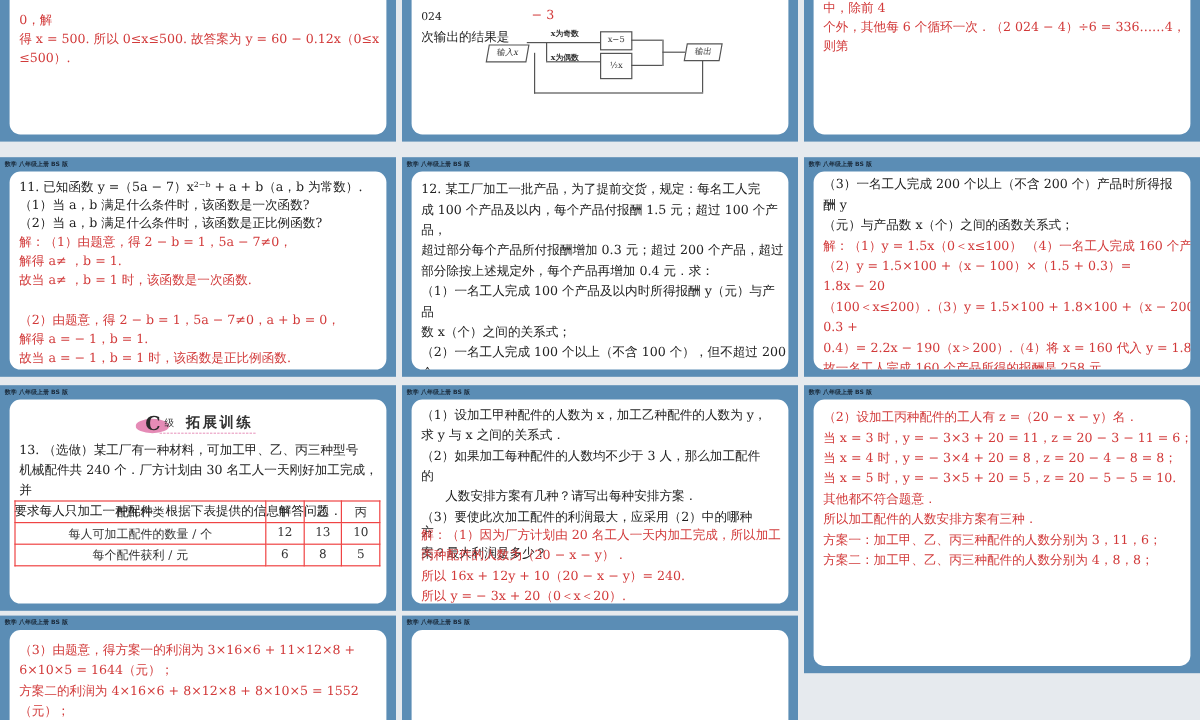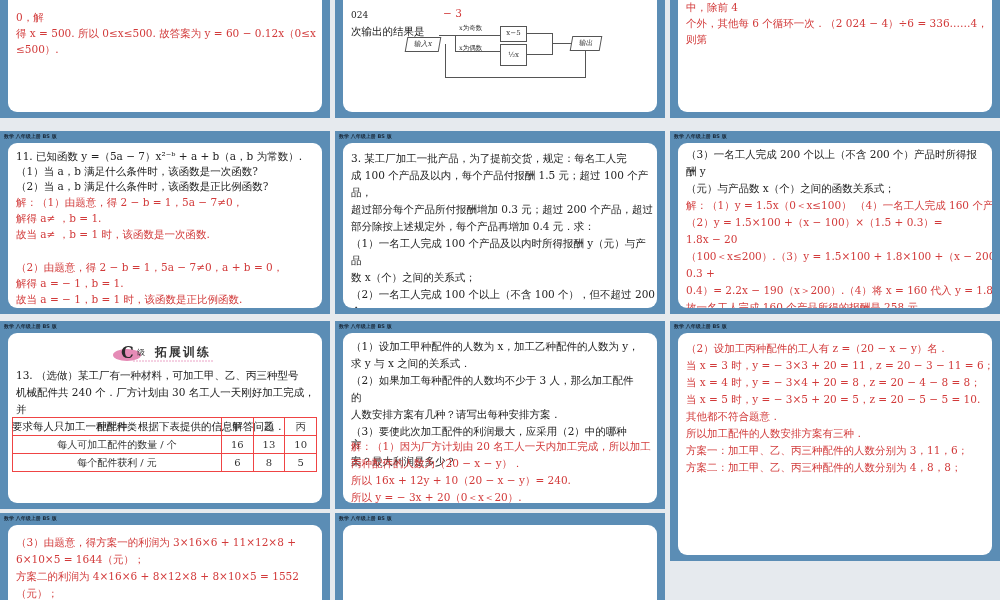--- a/index.html
+++ b/index.html
@@ -8,21 +8,21 @@
   .slide .hdr{position:absolute;left:4px;top:2px;font-size:5px;color:#1a2a3a;font-family:"DejaVu Sans",sans-serif;font-weight:bold;white-space:nowrap;}
   .slide .card{position:absolute;left:8px;right:8px;top:12px;bottom:6px;background:#fff;border-radius:9px;overflow:hidden;}
   .line{position:absolute;left:8px;white-space:nowrap;font-size:10.5px;line-height:14px;color:#222;}
   .red{color:#d23a3a;}
   .dark{color:#222;}
   table.pt{position:absolute;left:4px;border-collapse:collapse;font-size:10px;color:#333;}
   table.pt td{border:1px solid #ef4444;padding:0 4px;height:17px;text-align:center;}
   .cbadge{position:absolute;left:105px;top:8px;width:120px;height:22px;}
   .flow{position:absolute;}
   .flow .box{position:absolute;border:1px solid #555;font-size:7px;color:#333;background:#fff;text-align:center;line-height:12px;}
-  .flow .lbl{position:absolute;font-size:6.5px;color:#333;white-space:nowrap;}
+  .flow .lbl{position:absolute;font-size:6.5px;color:#333;white-space:nowrap;font-weight:bold;}
   .flow .ln{position:absolute;background:#555;}
 </style>
 </head>
 <body>
 
 <div class="slide" style="left:0;top:-70px;height:188px;">
   <div class="card">
     <div class="line red" style="top:68px;">0，解</div>
     <div class="line red" style="top:84px;">得 x = 500. 所以 0≤x≤500. 故答案为 y = 60 − 0.12x（0≤x</div>
     <div class="line red" style="top:100px;">≤500）.</div>
@@ -75,21 +75,21 @@
     <div class="line red" style="top:84px;">故当 a≠ ，b = 1 时，该函数是一次函数.</div>
     <div class="line red" style="top:117px;">（2）由题意，得 2 − b = 1，5a − 7≠0，a + b = 0，</div>
     <div class="line red" style="top:133px;">解得 a = − 1，b = 1.</div>
     <div class="line red" style="top:149px;">故当 a = − 1，b = 1 时，该函数是正比例函数.</div>
   </div>
 </div>
 
 <div class="slide" style="left:335px;top:131px;height:183px;">
   <div class="hdr">数学 八年级上册 BS 版</div>
   <div class="card">
-    <div class="line dark" style="top:8px;">3. 某工厂加工一批产品，为了提前交货，规定：每名工人完</div>
+    <div class="line dark" style="top:8px;">12. 某工厂加工一批产品，为了提前交货，规定：每名工人完</div>
     <div class="line dark" style="top:25px;">成 100 个产品及以内，每个产品付报酬 1.5 元；超过 100 个产</div>
     <div class="line dark" style="top:42px;">品，</div>
     <div class="line dark" style="top:59px;">超过部分每个产品所付报酬增加 0.3 元；超过 200 个产品，超过</div>
     <div class="line dark" style="top:76px;">部分除按上述规定外，每个产品再增加 0.4 元．求：</div>
     <div class="line dark" style="top:93px;">（1）一名工人完成 100 个产品及以内时所得报酬 y（元）与产</div>
     <div class="line dark" style="top:110px;">品</div>
     <div class="line dark" style="top:127px;">数 x（个）之间的关系式；</div>
     <div class="line dark" style="top:144px;">（2）一名工人完成 100 个以上（不含 100 个），但不超过 200</div>
     <div class="line dark" style="top:161px;">个</div>
   </div>
@@ -129,21 +129,21 @@
     <table class="pt" style="top:84px;width:305px;">
       <tbody>
           <tr>
         <td style="width:200px;">配件种类</td>
         <td>甲</td>
         <td>乙</td>
         <td>丙</td>
       </tr>
       <tr>
         <td>每人可加工配件的数量 / 个</td>
-        <td>16</td>
+        <td>12</td>
         <td>13</td>
         <td>10</td>
       </tr>
       <tr>
         <td>每个配件获利 / 元</td>
         <td>6</td>
         <td>8</td>
         <td>5</td>
       </tr>
     </tbody>
@@ -152,21 +152,21 @@
   </div>
 </div>
 
 <div class="slide" style="left:335px;top:321px;height:188px;">
   <div class="hdr">数学 八年级上册 BS 版</div>
   <div class="card">
     <div class="line dark" style="top:6px;">（1）设加工甲种配件的人数为 x，加工乙种配件的人数为 y，</div>
     <div class="line dark" style="top:23px;">求 y 与 x 之间的关系式．</div>
     <div class="line dark" style="top:40px;">（2）如果加工每种配件的人数均不少于 3 人，那么加工配件</div>
     <div class="line dark" style="top:57px;">的</div>
-    <div class="line dark" style="top:74px;">人数安排方案有几种？请写出每种安排方案．</div>
+    <div class="line dark" style="top:74px;margin-left:20px;">人数安排方案有几种？请写出每种安排方案．</div>
     <div class="line dark" style="top:91px;">（3）要使此次加工配件的利润最大，应采用（2）中的哪种</div>
     <div class="line dark" style="top:104px;">方</div>
     <div class="line dark" style="top:121px;">案？最大利润是多少？</div>
     <div class="line red" style="top:106px;">解：（1）因为厂方计划由 20 名工人一天内加工完成，所以加工</div>
     <div class="line red" style="top:123px;">丙种配件的人数为（20 − x − y）．</div>
     <div class="line red" style="top:140px;">所以 16x + 12y + 10（20 − x − y）= 240.</div>
     <div class="line red" style="top:157px;">所以 y = − 3x + 20（0＜x＜20）.</div>
   </div>
 </div>
 

